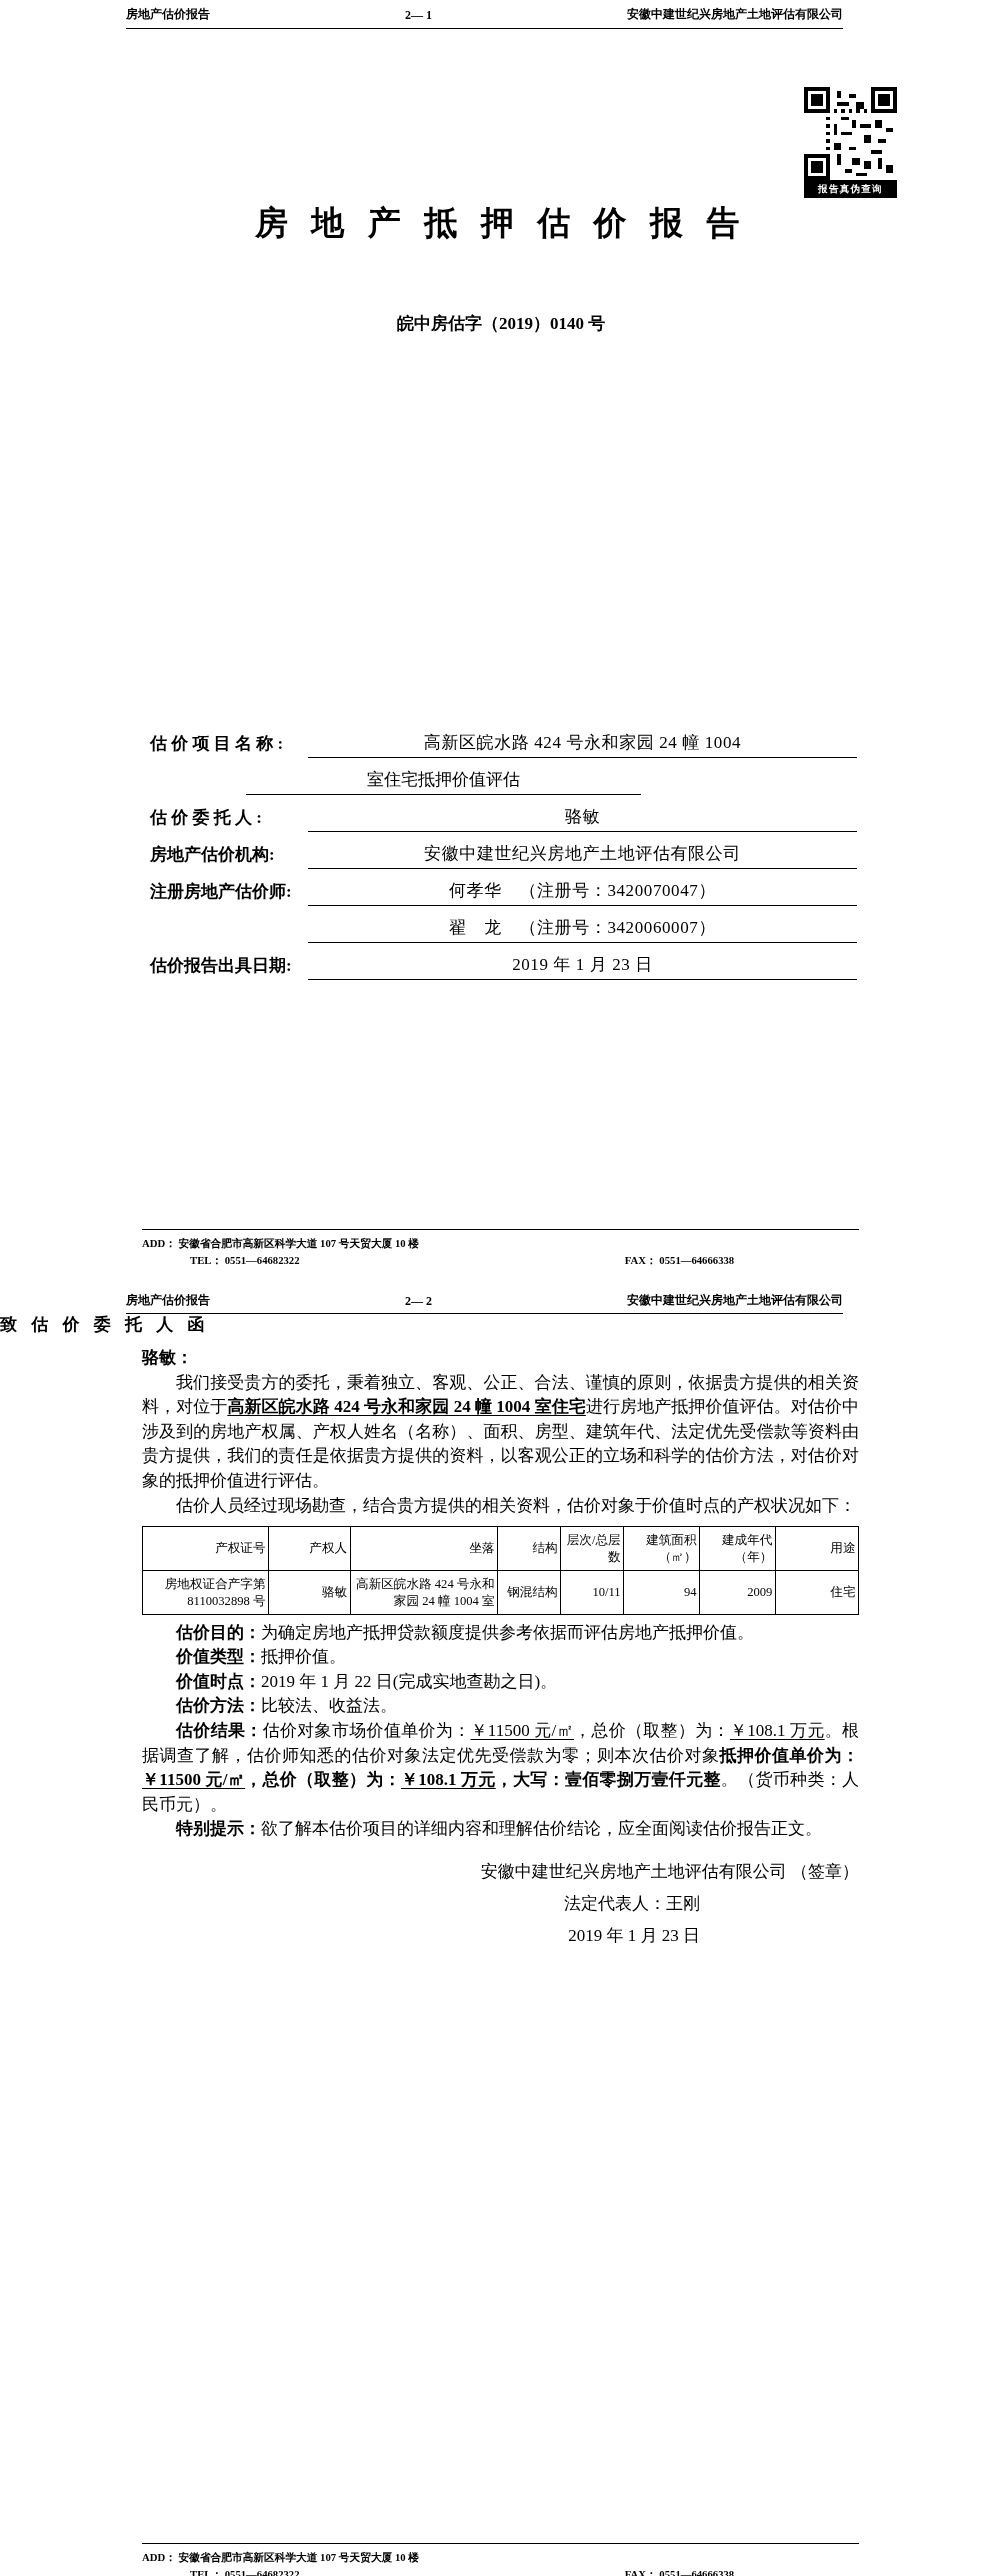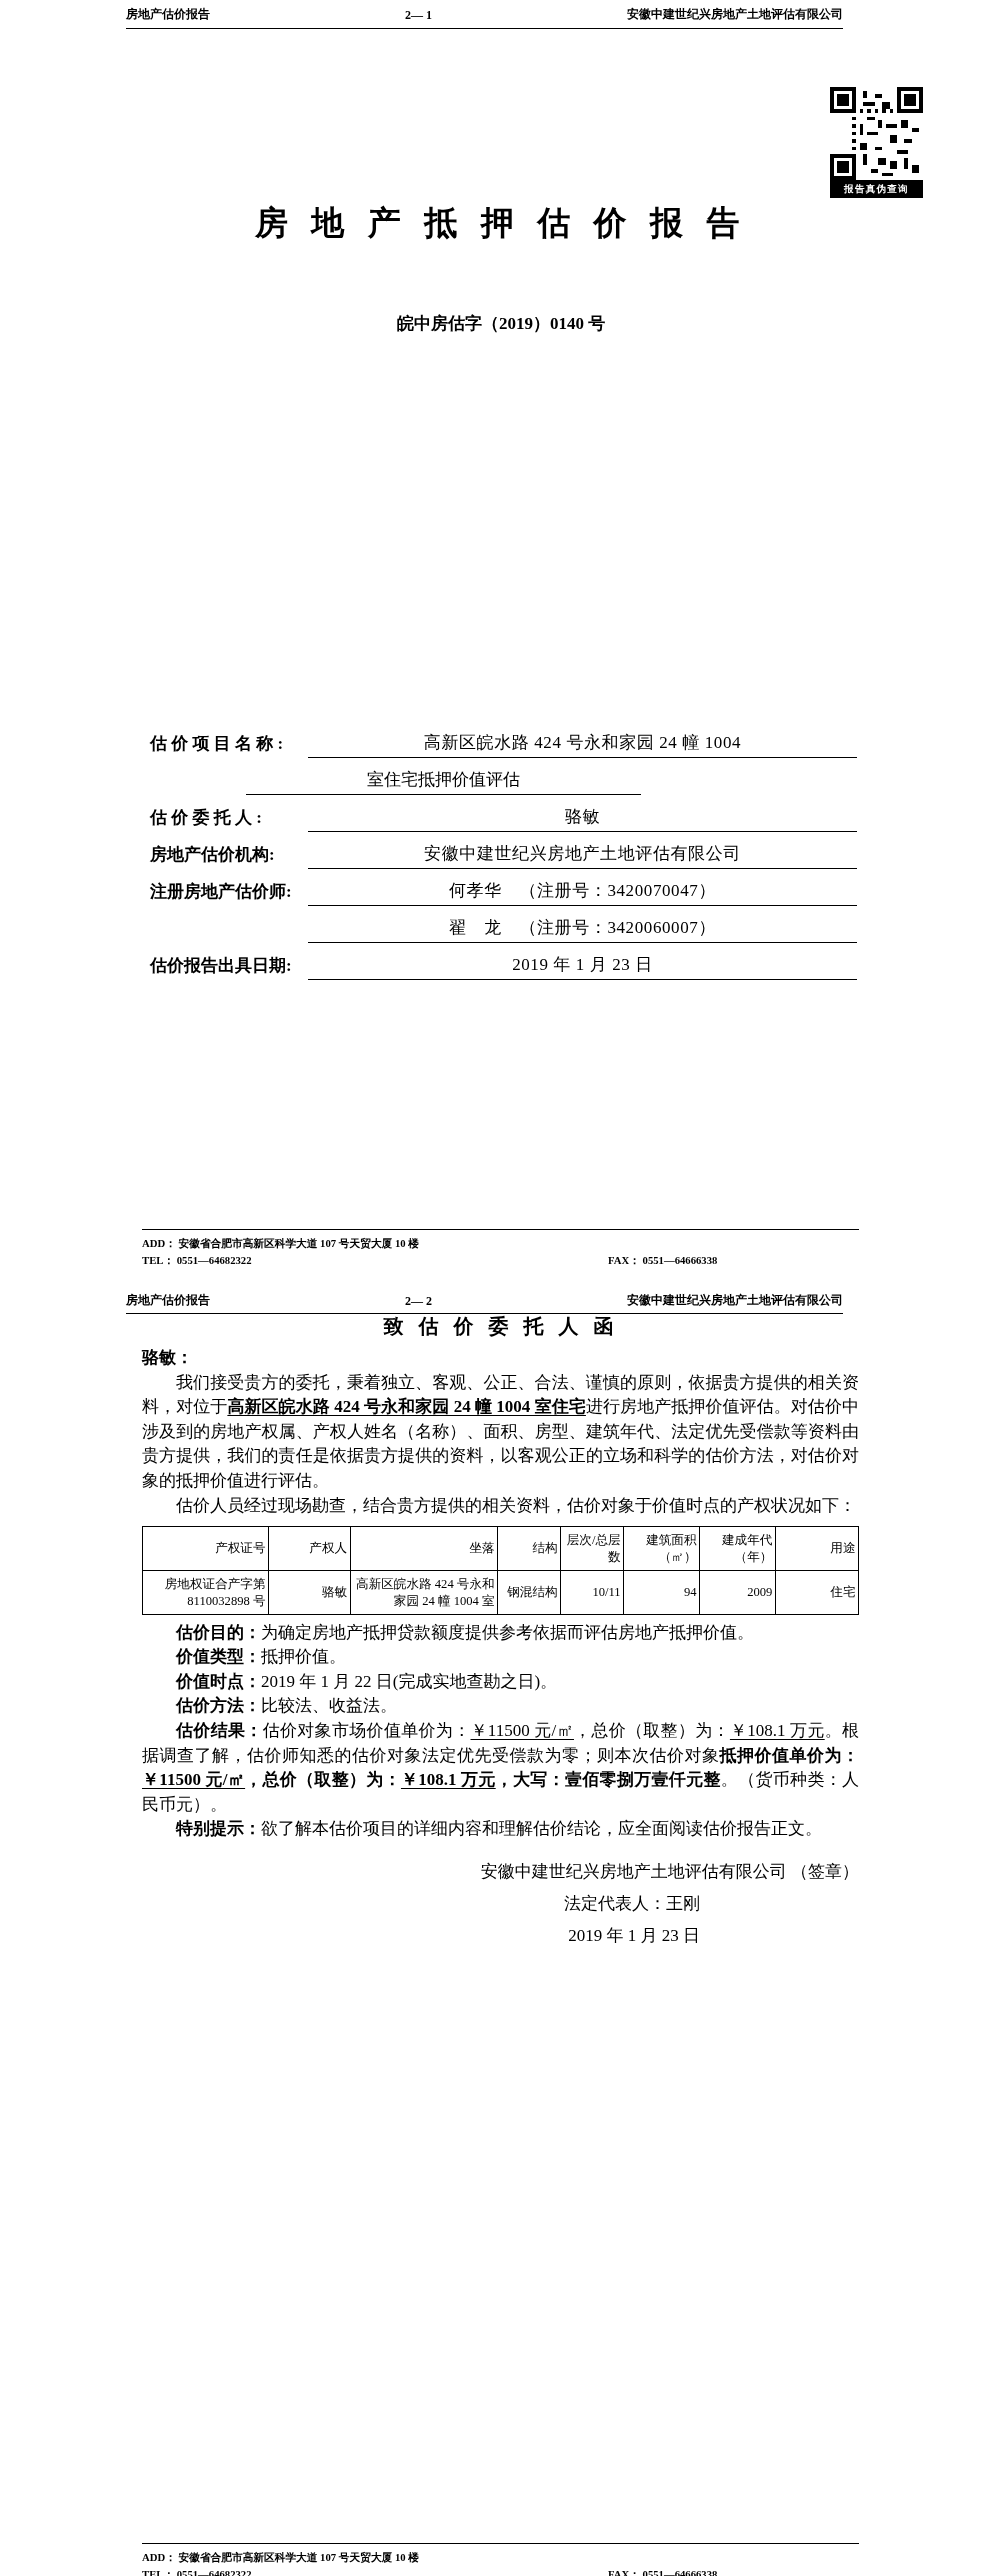--- a/index.html
+++ b/index.html
@@ -16,25 +16,25 @@
     font-size:12px; font-weight:bold; padding-bottom:4.4px;
     border-bottom:1.3px solid #000;
   }
   .h1pos { top:6.3px; } .h2pos { top:1292px; }
   .running-footer {
     position:absolute; left:142px; width:717px;
     border-top:1.3px solid #000; padding-top:5px;
     font-size:10.7px; font-weight:bold; line-height:17px;
   }
   .f1pos { top:1229px; } .f2pos { top:2543px; }
-  .footer-line2 { position:relative; }
+  .footer-line2 { position:relative;margin-left:48px; }
   .footer-fax { position:absolute; left:65%; top:0; }
 
   
-  .qr-block { position:absolute; top:87px; left:830px; width:93px; }
+  .qr-block { position:absolute; top:87px; left:804px; width:93px; }
   .qr-svg { display:block; width:93px; height:93px; background:#fff; }
   .qr-caption {
     background:#000; color:#fff; text-align:center;
     font-size:9.5px; font-weight:bold; letter-spacing:1.3px; padding:2.5px 0;
     font-family:"Liberation Sans","DejaVu Sans",sans-serif;
   }
 
   
   .report-title {
     position:absolute; top:201px; left:0; width:100%;
@@ -53,21 +53,21 @@
     padding-bottom:3.2px; white-space:pre; letter-spacing:0.6px;
   }
   .fvalue2 {
     flex:none; width:395px; margin-left:96px;
     border-bottom:1.3px solid #000; text-align:center; padding-bottom:3.2px; white-space:pre;
   }
 
   
   .letter-title {
     position:absolute; top:1313px; left:0; width:100%;
-    text-align:center; font-size:20px; font-weight:bold; letter-spacing:5px; white-space:pre;
+    font-size:17px; font-weight:bold; letter-spacing:5px; white-space:pre;
   }
   .letter {
     position:absolute; top:1346px; left:142px; width:717px;
     font-size:17px; line-height:24.6px; text-align:justify;
   }
   .salutation { font-weight:bold; text-align:left; }
   .para { text-indent:2em; }
   .item { text-indent:2em; }
   .b { font-weight:bold; }
   .u { text-decoration:underline; text-underline-offset:3.2px;margin-top:45px; }

